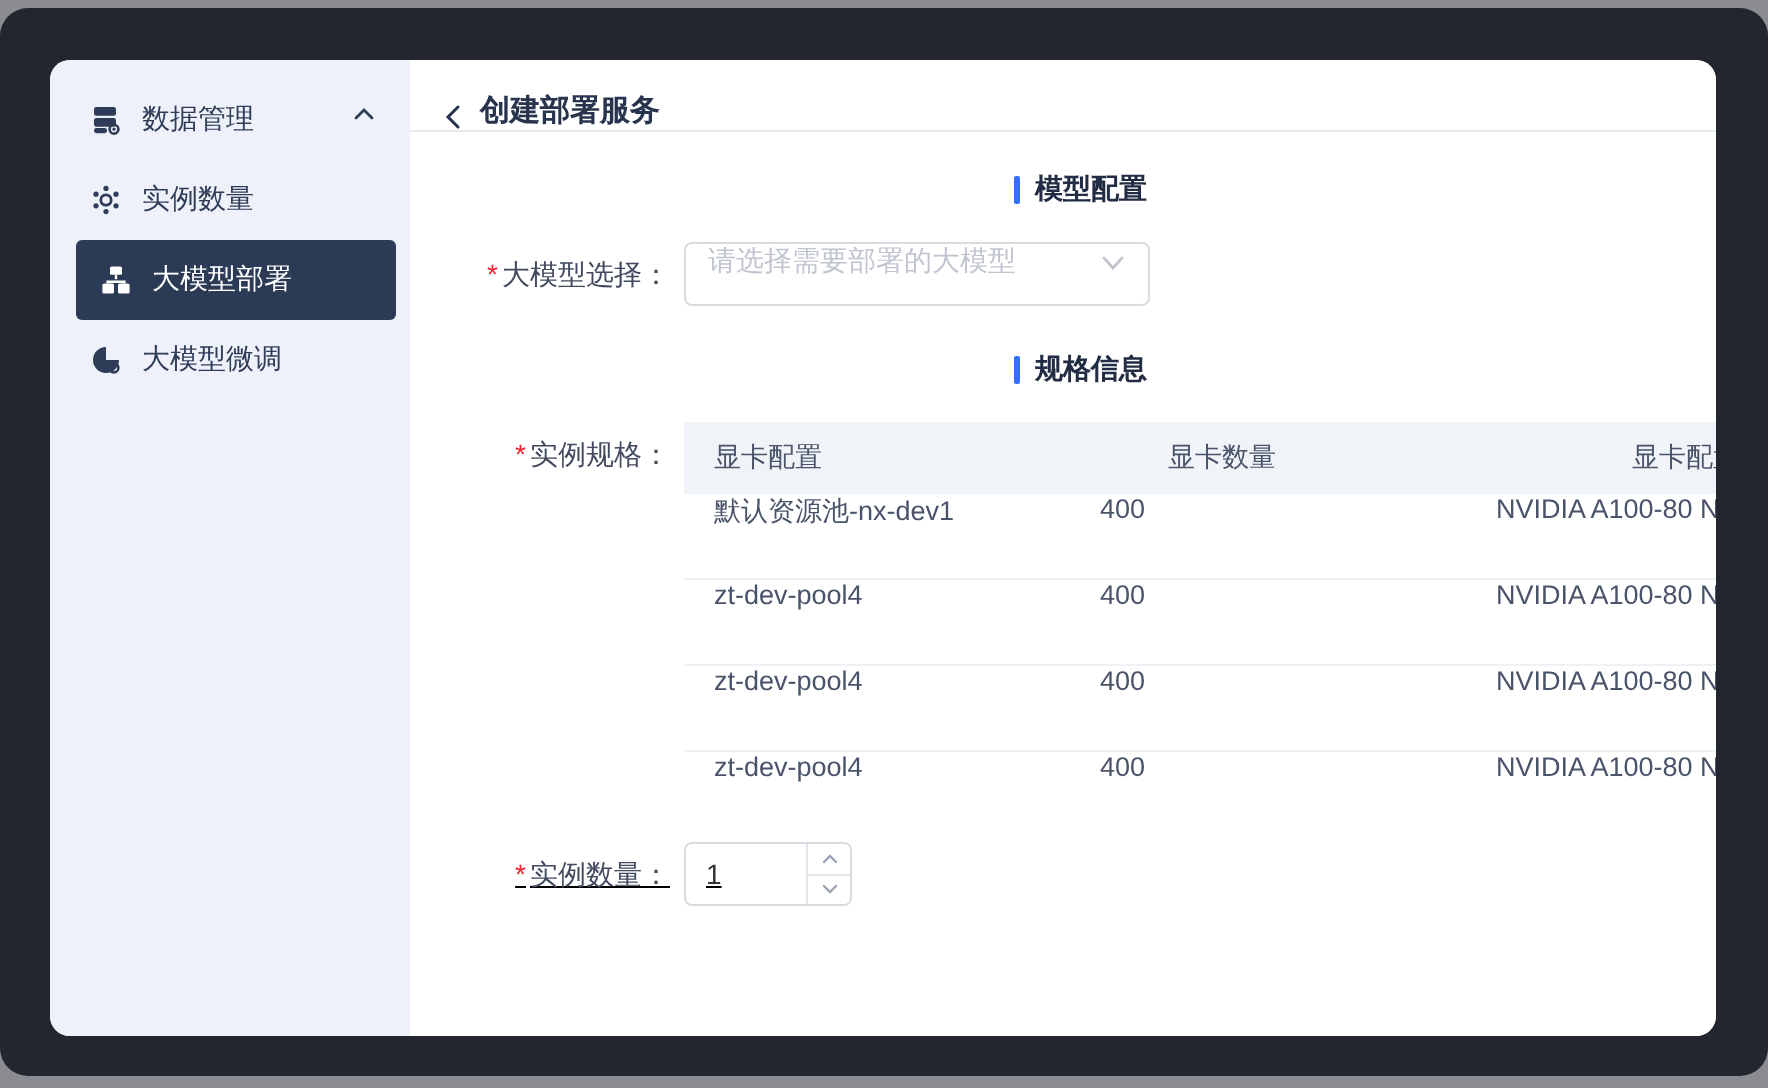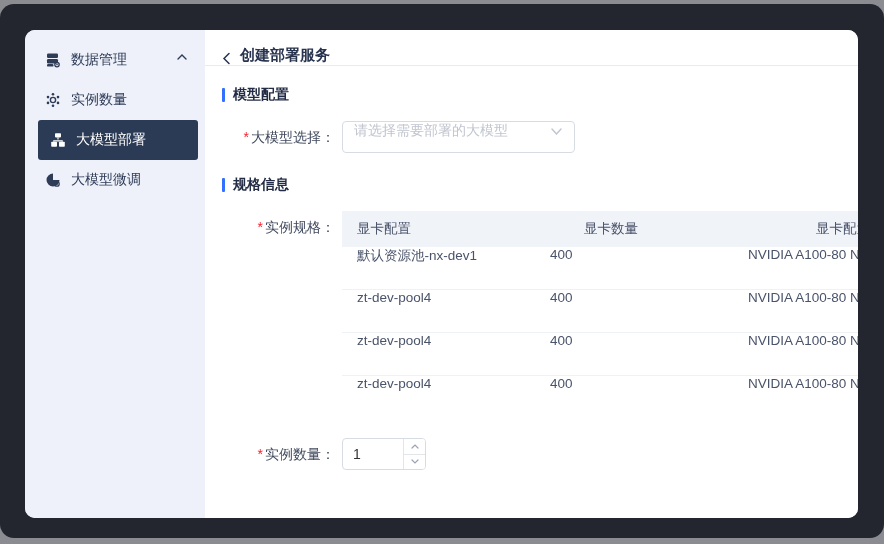--- a/index.html
+++ b/index.html
@@ -29,31 +29,31 @@
   .caret { position:absolute; right:11px; top:14px; }
   
   .main { flex:1; min-width:0; display:flex; flex-direction:column; background:#fff; }
   .main-header {
     height:36px; flex-shrink:0; border-bottom:1px solid #e9ecef;
     display:flex; align-items:flex-end; gap:9px; padding-left:17px;
   }
   .page-title { font-size:15px; font-weight:700; color:#28334e; }
   .content { flex:1; padding:21px 0 0 17px; overflow:hidden; }
   .section-title { display:flex; align-items:center; gap:8px; height:16px;
-    font-size:14px; font-weight:700; color:#222c44; }
+    font-size:14px; font-weight:700; color:#222c44;justify-content:center; }
   .section-bar { width:3px; height:14px; background:#3370ff; border-radius:1px; }
   .form-row { display:flex; align-items:flex-start; }
   .form-row.top { align-items:flex-start; }
   .form-label {
     width:113px; flex-shrink:0; text-align:right;
     font-size:14px; color:#414a5e; line-height:32px; white-space:nowrap;
   }
   .req { color:#f5222d; margin-right:2px; font-size:14px; }
   .mt18 { margin-top:18px; } .mt24 { margin-top:24px; }
-  .mt21 { margin-top:21px; } .mt17 { margin-top:34px; }
+  .mt21 { margin-top:21px; } .mt17 { margin-top:17px;text-decoration:underline; }
   .select-box {
     margin-left:7px; width:233px; height:32px; background:#fff;
     border:1px solid #d7dbe2; border-radius:4px;
     display:flex; align-items:center; justify-content:space-between;
     padding:0 12px 12px 11px; cursor:pointer;
   }
   .placeholder { font-size:14px; color:#c1c5cf; overflow:hidden; white-space:nowrap; }
   
   .spec-table {
     margin-left:7px; flex:1; min-width:0; height:193px; overflow:hidden;

